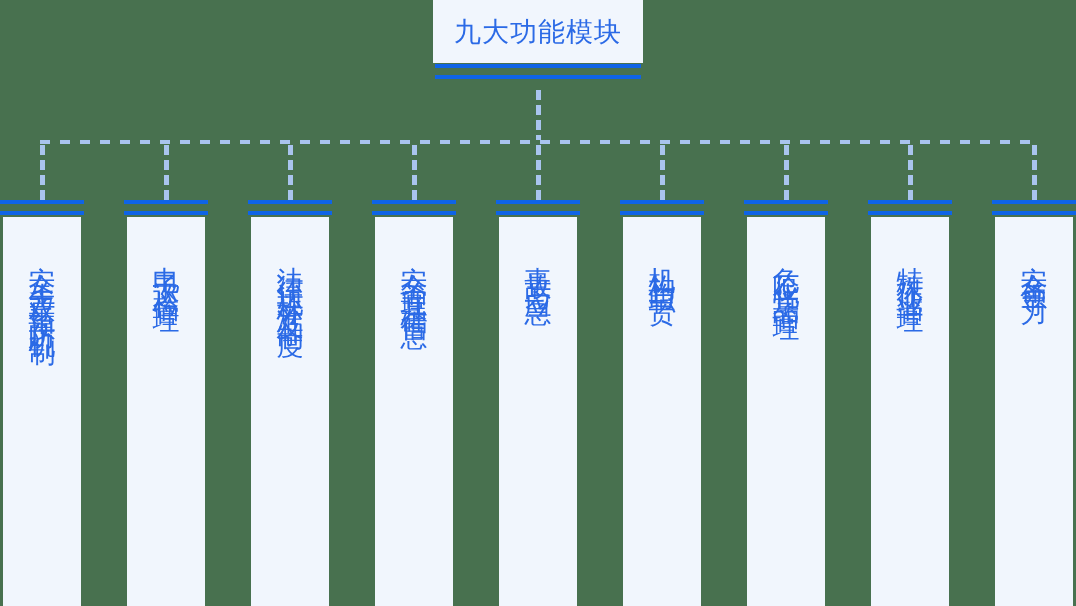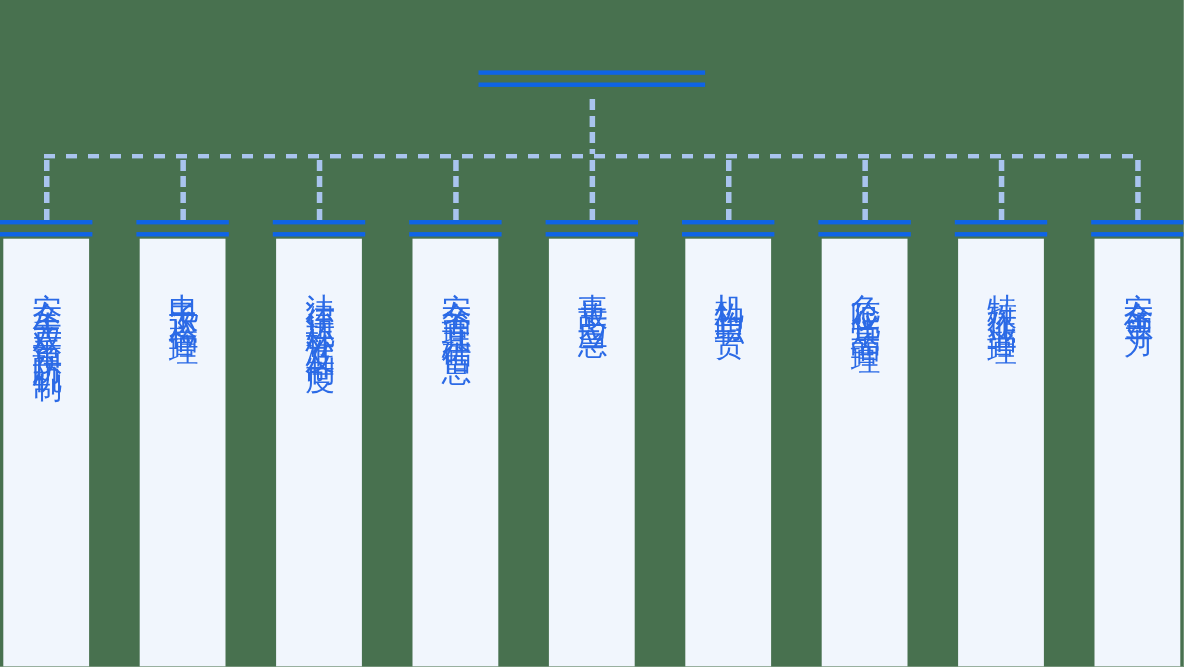--- a/index.html
+++ b/index.html
@@ -93,20 +93,23 @@
     font-weight: 500;
     letter-spacing: 8px;
     color: var(--label-text);
   }
 </style>
 </head>
 <body>
 
 <div class="stage">
 
+  <div class="root-box">
+    <span class="root-title">九大功能模块</span>
+  </div>
   <div class="root-rule root-rule-1"></div>
   <div class="root-rule root-rule-2"></div>
 
   <div class="drop-center"></div>
   <div class="trunk"></div>
 
   <div class="col" style="--i:0">
     <div class="drop"></div>
     <div class="bar bar-1"></div>
     <div class="bar bar-2"></div>

